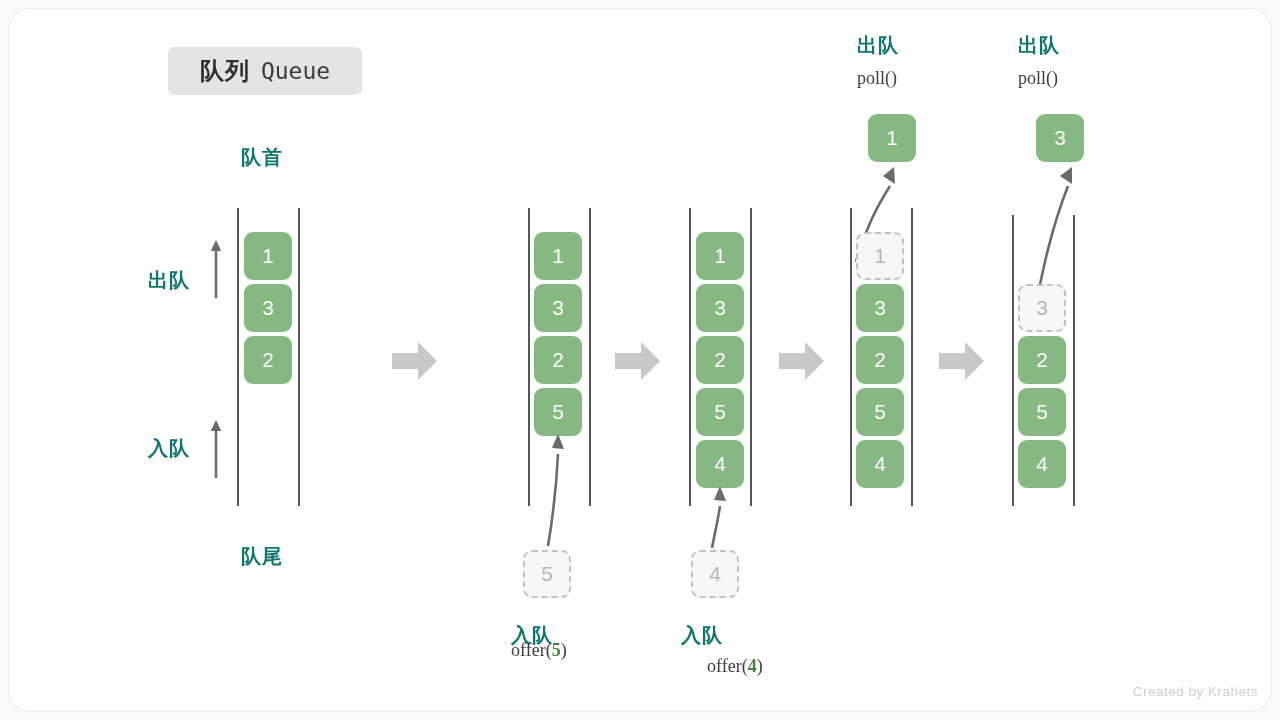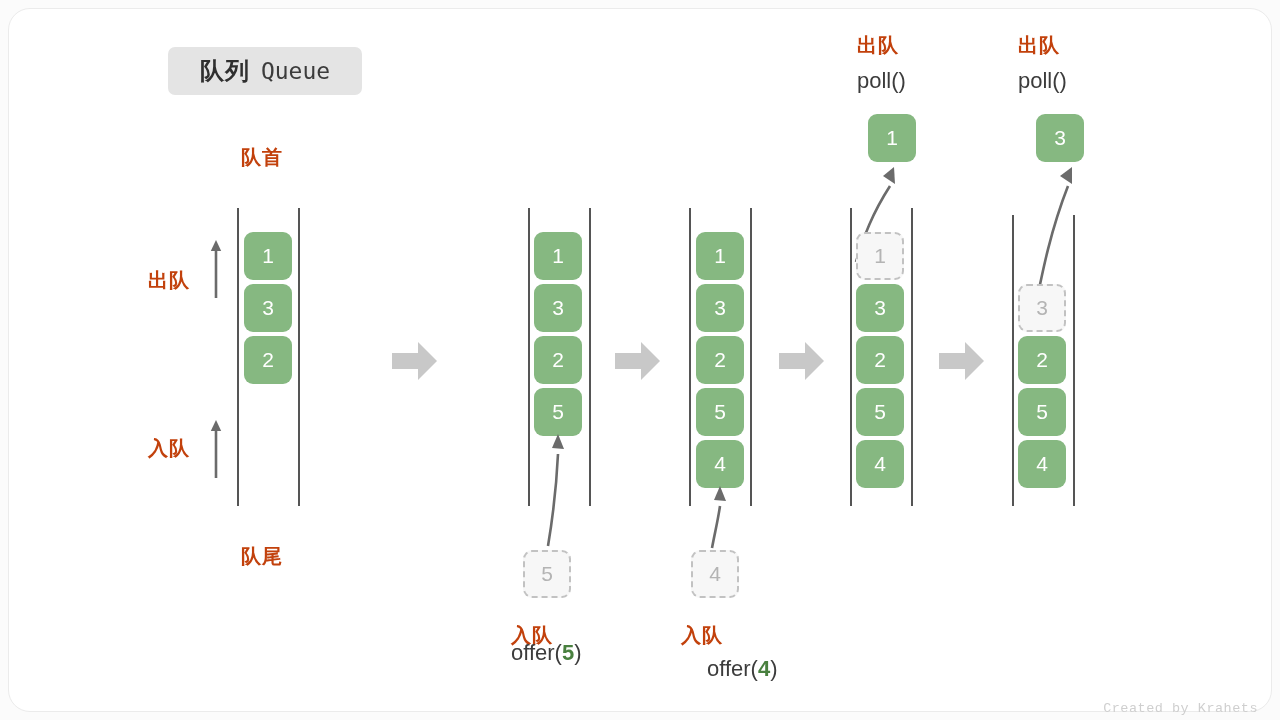--- a/index.html
+++ b/index.html
@@ -55,28 +55,28 @@
     font-family: "DejaVu Sans Mono", monospace;
     font-size: 23px;
     color: #3c3c3c;
   }
 
   
   .cn-label {
     position: absolute;
     font-size: 20px;
     font-weight: bold;
-    color: #c2410c;
+    color: #0f766e;
     white-space: nowrap;
     letter-spacing: 1px;
   }
   .mono-label {
     position: absolute;
-    font-family: Liberation Sans, sans-serif;
-    font-size: 22px;
+    font-family: Liberation Serif, serif;
+    font-size: 18px;
     color: #3c3c3c;
     white-space: nowrap;
   }
   .mono-label .hl { color: #49803f; font-weight: bold; }
 
   
   .rail {
     position: absolute;
     width: 2px;
     background: #555555;
@@ -119,22 +119,22 @@
   
   .motion-arrow {
     position: absolute;
     pointer-events: none;
   }
 
   
   #credit {
     position: absolute;
     right: 22px;
-    bottom: 4px;
-    font-family: Liberation Mono, monospace;
+    bottom: 21px;
+    font-family: Liberation Sans, sans-serif;
     font-size: 13.5px;
     color: #cfcfcf;
     letter-spacing: 0.5px;
   }
 </style>
 </head>
 <body>
 
 <div id="card"></div>
 

